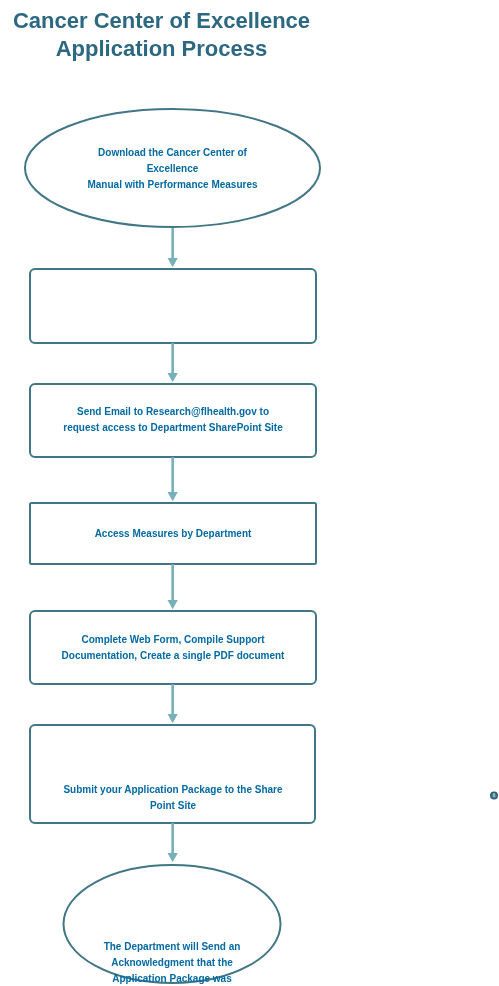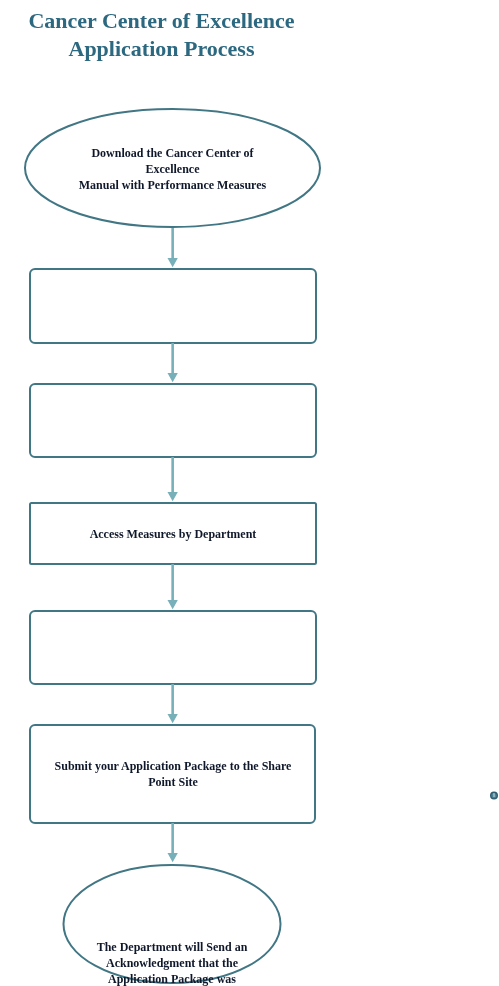--- a/index.html
+++ b/index.html
@@ -3,49 +3,49 @@
 <meta charset="utf-8">
 <title>Cancer Center of Excellence Application Process</title>
 <style>
   html,body{margin:0;padding:0;}
   body{
     width:499px;height:986px;overflow:hidden;
     background:#ffffff;
     font-family:"Liberation Sans", sans-serif;
     -webkit-font-smoothing:antialiased;
   }
-  #page{position:relative;width:498px;height:986px;background:#ffffff;font-family:Liberation Serif, serif;}
+  #page{position:relative;width:498px;height:986px;background:#ffffff;}
   
   .nodetext,#title{transform:translateZ(0);}
 
   
   #title{
     position:absolute;left:-2px;top:6.5px;width:327px;
     text-align:center;
     color:#2c6880;
     font-weight:bold;font-size:22px;line-height:28.5px;
   }
 
   
   #flow{position:absolute;left:0;top:0;width:499px;height:986px;}
 
   
   .nodetext{
     position:absolute;
-    color:#0f172a;
-    font-weight:bold;font-size:12px;line-height:16px;
+    color:#0369a1;
+    font-weight:bold;font-size:10px;line-height:16px;
     text-align:center;
     white-space:pre-wrap;
   }
   .n1{left:36px;top:145px;width:273px;}
   .n2{left:24px;top:290px;width:298px;}
   .n3{left:24px;top:404px;width:298px;}
   .n4{left:24px;top:526px;width:298px;}
   .n5{left:24px;top:632px;width:298px;}
-  .n6{left:24px;top:758px;width:298px;}
+  .n6{left:24px;top:782px;width:298px;}
   .n7{left:53px;top:891px;width:238px;margin-top:48px;}
 
   
   #dot{position:absolute;left:490px;top:791px;width:8px;height:9px;line-height:0;}
 </style>
 </head>
 <body>
 
 <div id="page">
 
@@ -72,21 +72,25 @@
       <path d="M171.35 457 h2.6 v35 h3.85 l-5.15 9.3 -5.15 -9.3 h3.85 z"></path>
       <path d="M171.35 564 h2.6 v36 h3.85 l-5.15 9.3 -5.15 -9.3 h3.85 z"></path>
       <path d="M171.35 684 h2.6 v30 h3.85 l-5.15 9.3 -5.15 -9.3 h3.85 z"></path>
       <path d="M171.35 823 h2.6 v30 h3.85 l-5.15 9.3 -5.15 -9.3 h3.85 z"></path>
     </g>
   </svg>
 
   <div class="nodetext n1">Download the Cancer Center of
 Excellence
 Manual with Performance Measures</div>
+  <div class="nodetext n3">Send Email to Research@flhealth.gov to
+request access to Department SharePoint Site</div>
   <div class="nodetext n4">Access Measures by Department</div>
+  <div class="nodetext n5">Complete Web Form, Compile Support
+Documentation, Create a single PDF document</div>
   <div class="nodetext n6">Submit your Application Package to the Share
 Point Site</div>
   <div class="nodetext n7">The Department will Send an
 Acknowledgment that the
 Application Package was
 Received</div>
 
   <div id="dot">
     <svg width="8" height="9" viewBox="0 0 8 9" xmlns="http://www.w3.org/2000/svg">
       <circle cx="4" cy="4.5" r="4" fill="#2f5e70"></circle>

